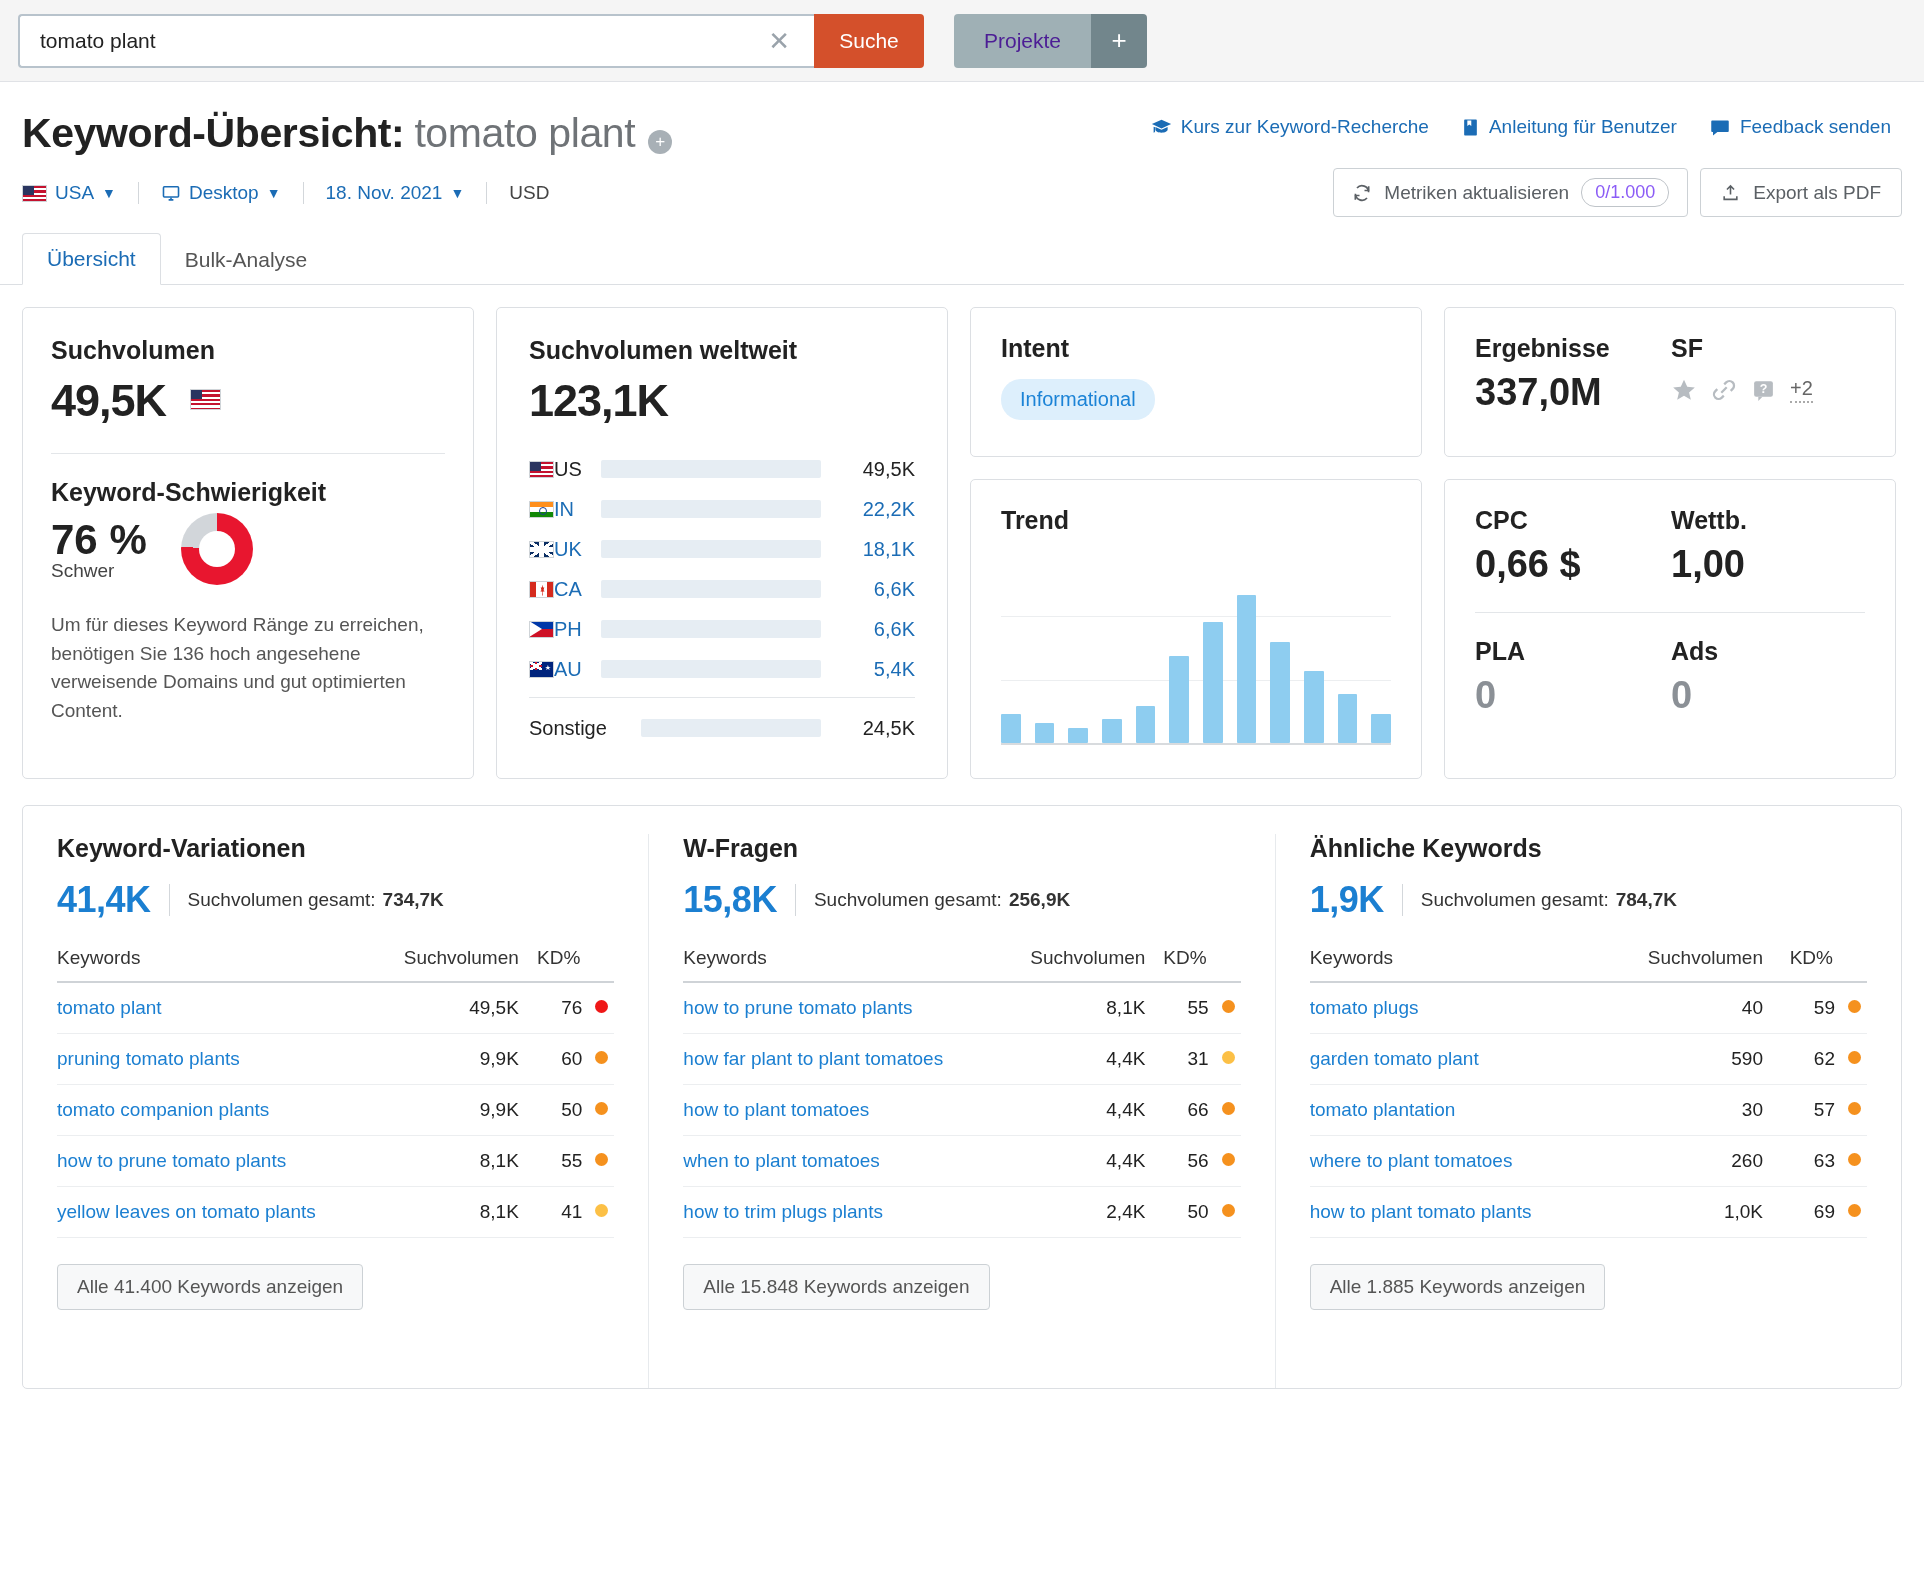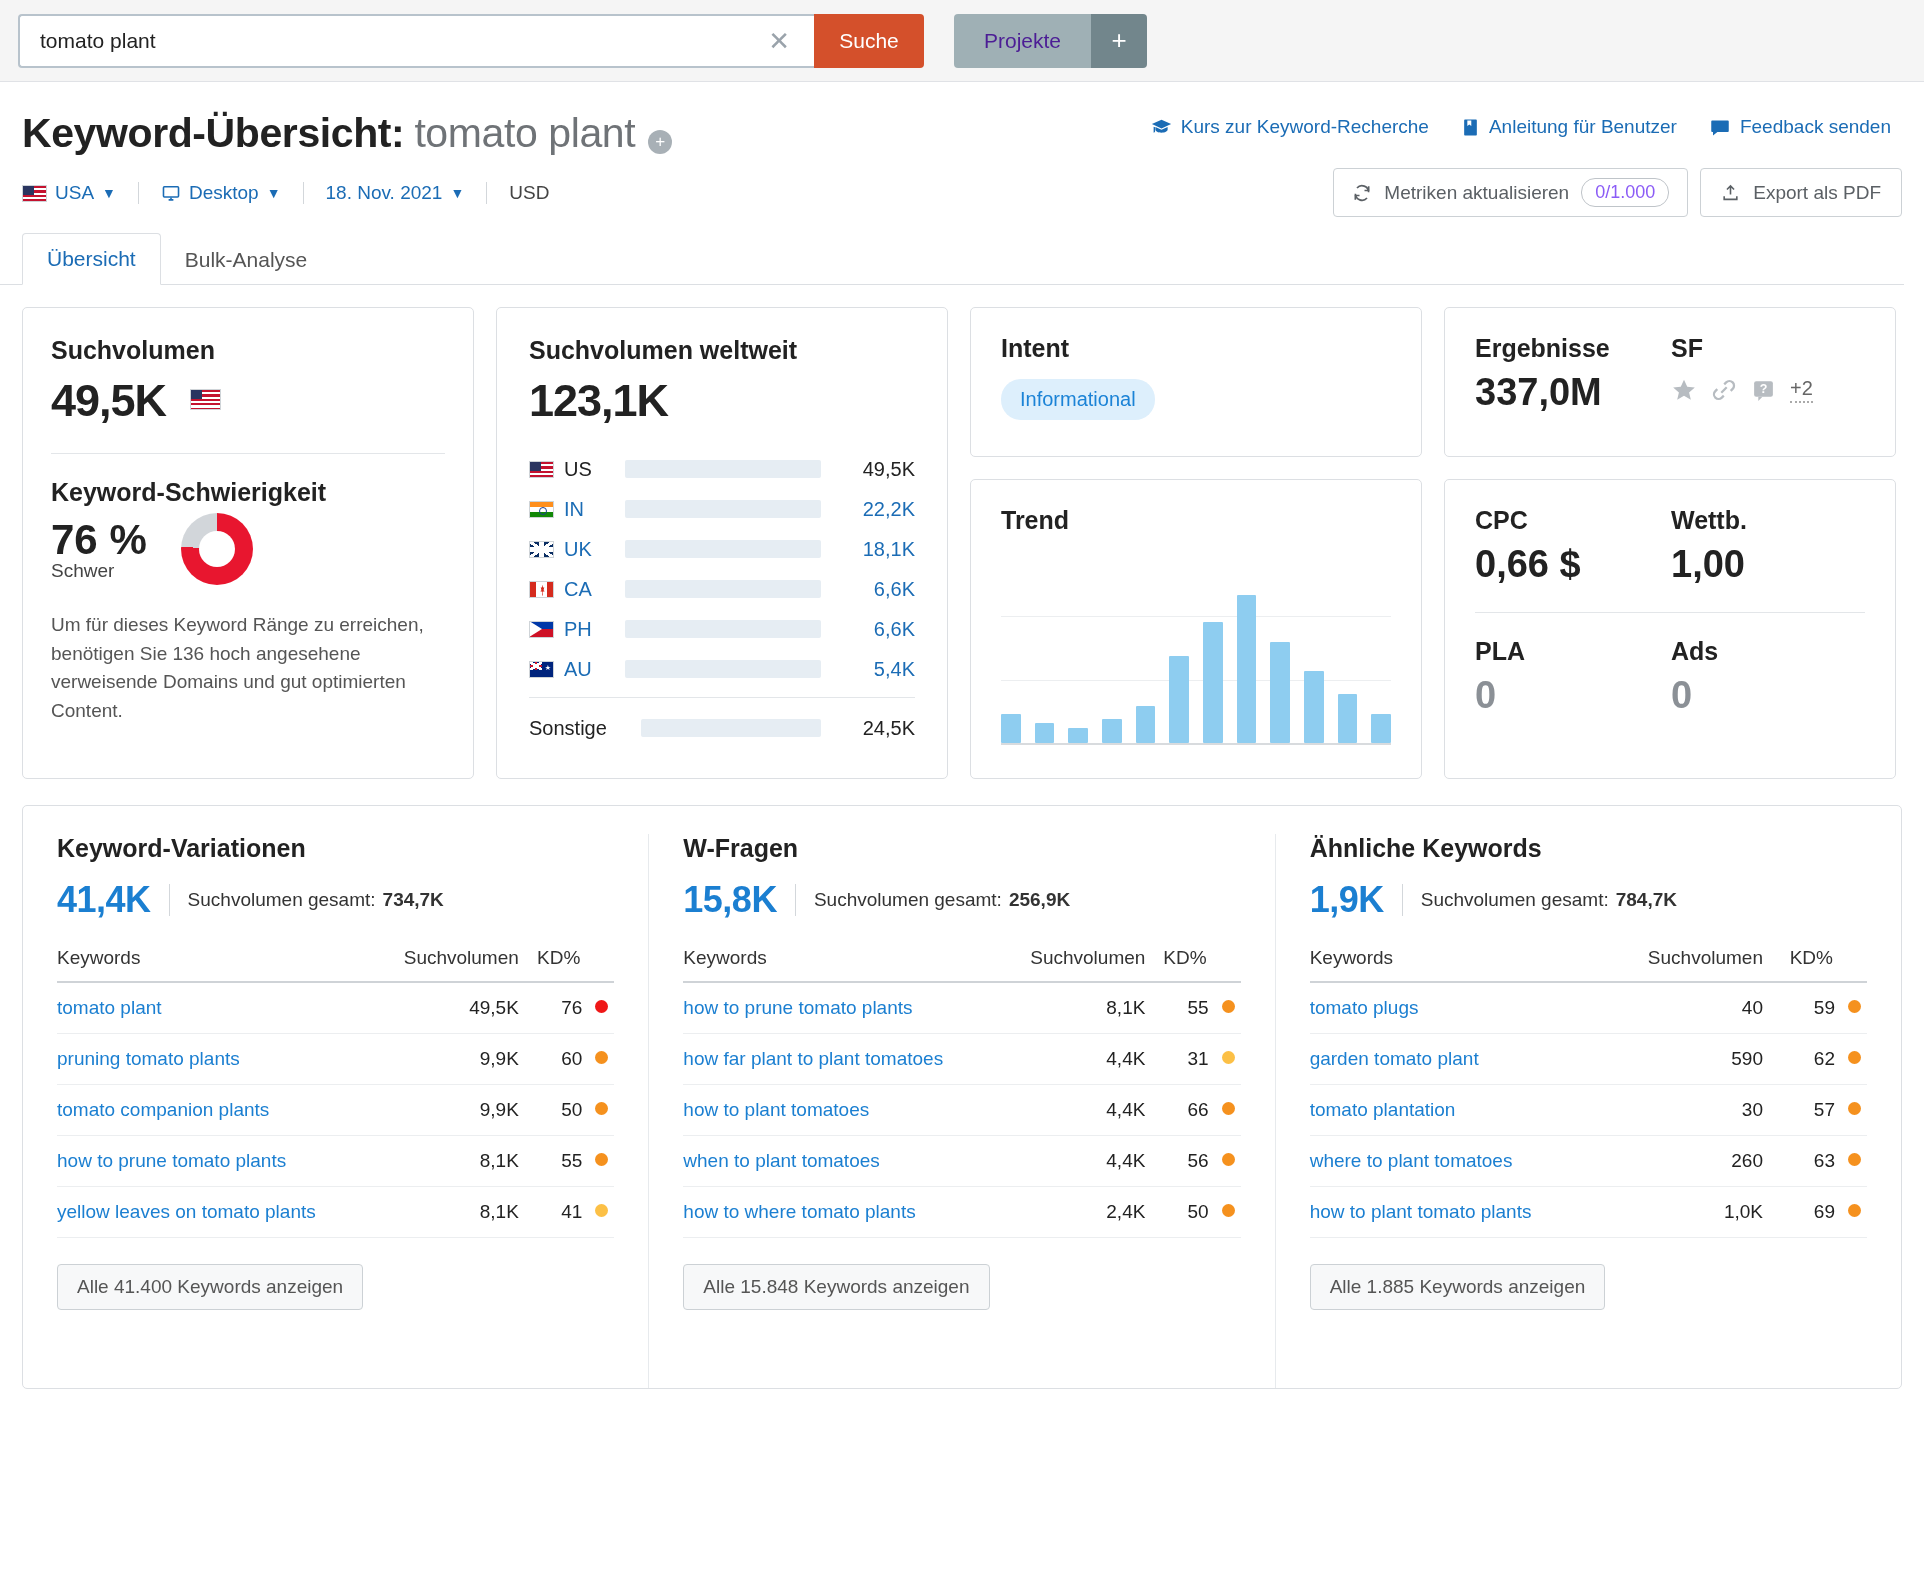--- a/index.html
+++ b/index.html
@@ -231,21 +231,21 @@
   .kd-text { font-size: 19px; color: #555; line-height: 1.5; margin-top: 26px; }
 
   
   .wv-list { margin-top: 22px; }
   .wv-row {
     display: flex;
     align-items: center;
     height: 40px;
     font-size: 20px;
   }
-  .wv-cc { width: 96px; display: flex; align-items: center; gap: 10px; color: #1b6cb5; }
+  .wv-cc { width: 72px; display: flex; align-items: center; color: #1b6cb5; }
   .wv-cc.dark { color: #222; }
   .wv-label-other { width: 112px; color: #222; font-size: 20px; }
   .wv-track {
     flex: 1;
     height: 18px;
     background: #e6edf3;
     border-radius: 2px;
     overflow: hidden;
     margin-right: 18px;
   }
@@ -766,21 +766,21 @@
         <td class="kwcell"><a>how to plant tomatoes</a></td>
         <td class="num">4,4K</td>
         <td class="kdcell">66<span class="dot" style="background:#f5911e"></span></td>
       </tr>
           <tr>
         <td class="kwcell"><a>when to plant tomatoes</a></td>
         <td class="num">4,4K</td>
         <td class="kdcell">56<span class="dot" style="background:#f5911e"></span></td>
       </tr>
           <tr>
-        <td class="kwcell"><a>how to where tomato plants</a></td>
+        <td class="kwcell"><a>how to trim plugs plants</a></td>
         <td class="num">2,4K</td>
         <td class="kdcell">50<span class="dot" style="background:#f5911e"></span></td>
       </tr>
         </tbody>
      </table>
      <div class="showall">Alle 15.848 Keywords anzeigen</div></div>
   <div class="bcol" id="col-similar"><div class="bcol-title">Ähnliche Keywords</div>
      <div class="bcol-stats">
        <span class="bcol-count">1,9K</span>
        <span class="vline"></span>

